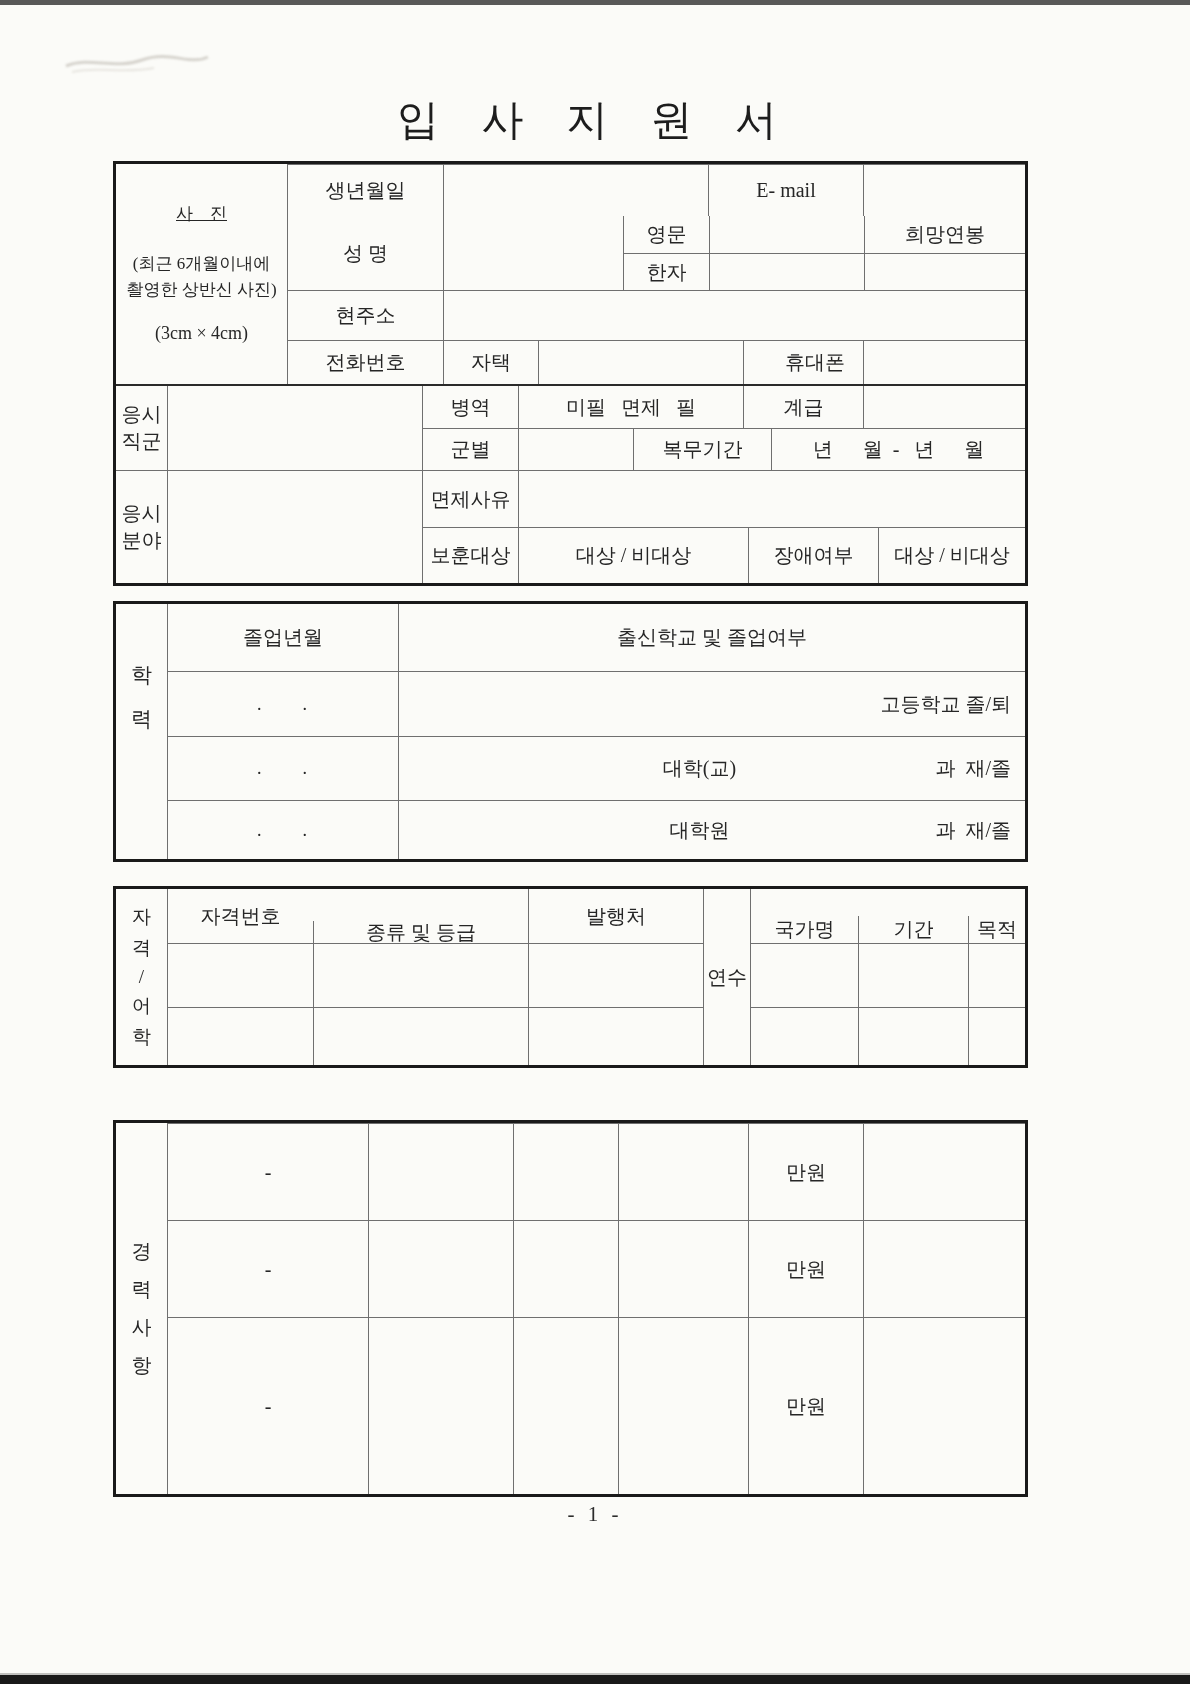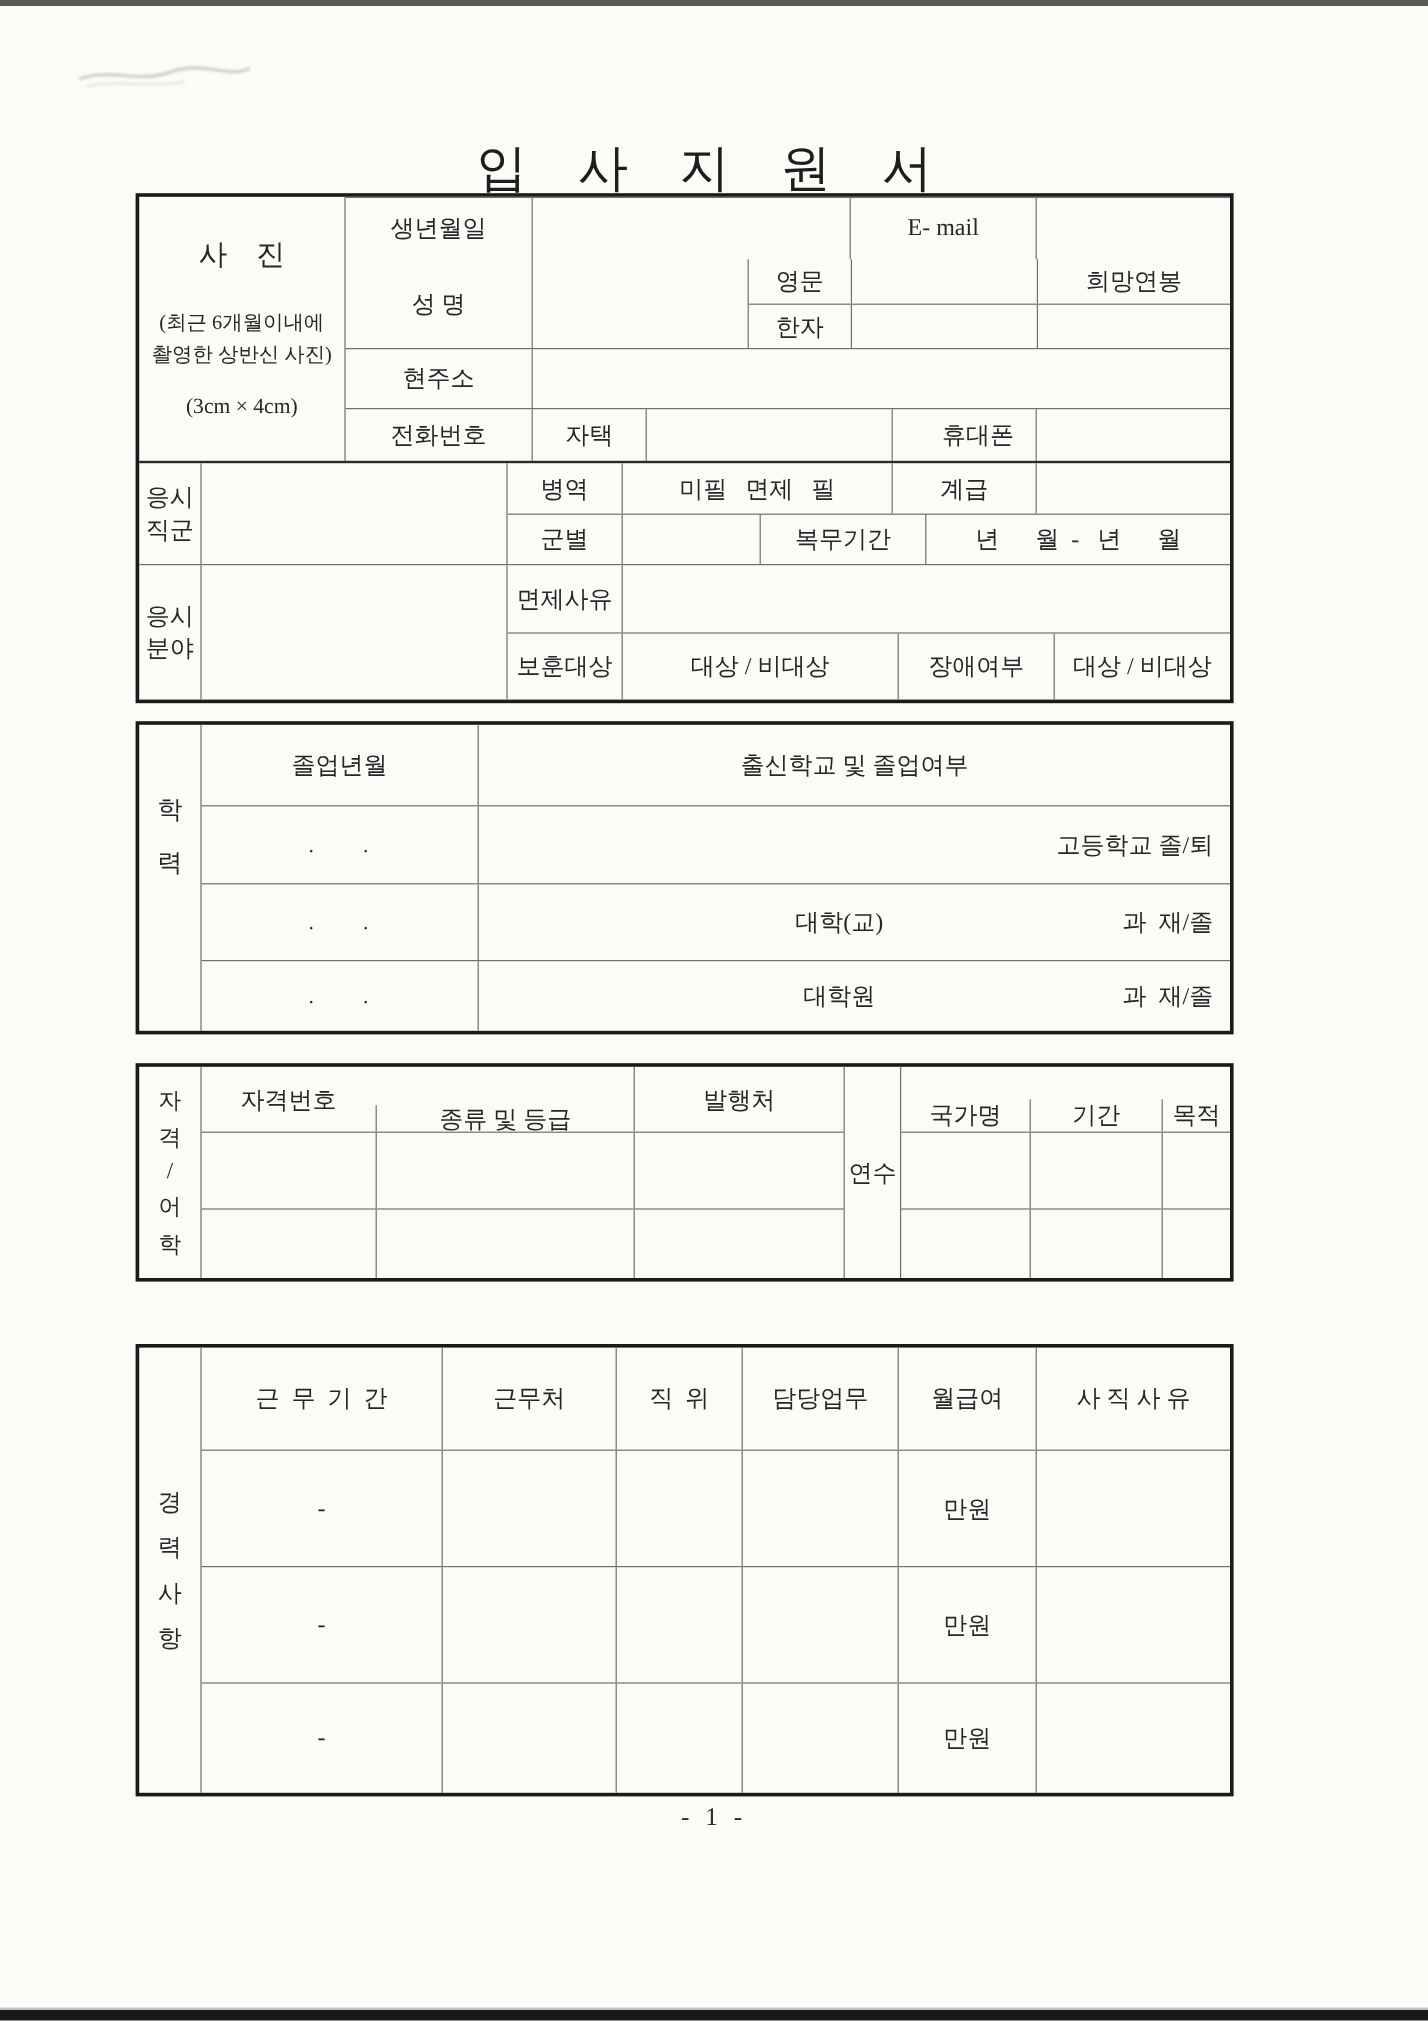--- a/index.html
+++ b/index.html
@@ -4,37 +4,37 @@
 <style>
   html,body{margin:0;padding:0;background:#e8e8e6;}
   .sheet{position:relative;width:1190px;height:1684px;margin:0 auto;background:#fbfbf8;
     font-family:"Liberation Serif","DejaVu Serif",serif;color:#262626;overflow:hidden;}
   *{box-sizing:border-box;}
   .scan-top{position:absolute;top:0;left:0;width:100%;height:5px;background:#3c3c3c;opacity:.85;}
   .scan-bottom{position:absolute;bottom:0;left:0;width:100%;height:9px;background:#191919;}
   .scan-bottom2{position:absolute;bottom:9px;left:0;width:100%;height:2px;background:#9a9a98;opacity:.6;}
   .smudge{position:absolute;left:62px;top:46px;opacity:.45;filter:blur(1px);}
   .title{position:absolute;top:92px;left:0;width:100%;text-align:center;
-    font-size:42px;letter-spacing:16px;color:#1d1d1d;white-space:pre;margin-top:20px;}
+    font-size:42px;letter-spacing:16px;color:#1d1d1d;white-space:pre;}
   .pagenum{position:absolute;top:1502px;left:0;width:100%;text-align:center;
     font-size:21px;letter-spacing:4px;color:#2c2c2c;}
 
   .tbl{position:absolute;border:3px solid #1a1a1a;display:flex;}
   .col{display:flex;flex-direction:column;}
   .row{display:flex;}
   .bt{border-top:1px solid #6f6f6f;}
   .bt2{border-top:2px solid #2a2a2a;}
   .bl{border-left:1px solid #6f6f6f;}
   .br{border-right:1px solid #6f6f6f;}
   .cell{display:flex;align-items:center;justify-content:center;font-size:20px;}
   .pre{white-space:pre;}
   .vlabel{display:flex;flex-direction:column;align-items:center;justify-content:center;font-size:20px;}
 
   .photo{display:flex;flex-direction:column;align-items:center;justify-content:center;font-size:17px;line-height:1.55;}
-  .photo .ph-title{font-size:24px;margin-bottom:24px;}
+  .photo .ph-title{font-size:17px;margin-bottom:24px;text-decoration:underline;}
   .photo .ph-size{margin-top:16px;font-size:18px;}
 
   .edu-content{position:relative;}
   .edu-school{position:absolute;left:48%;transform:translateX(-50%);font-size:20px;}
   .edu-status{position:absolute;right:14px;font-size:20px;white-space:pre;}
   .edu-dots{font-size:18px;letter-spacing:2px;}
 </style>
 </head>
 <body>
 
@@ -223,28 +223,20 @@
   </div>
 
   <div class="tbl" style="left:113px;top:1120px;width:915px;height:377px;">
     <div class="vlabel br" style="width:52px;gap:11px;">
       <span>경</span>
       <span>력</span>
       <span>사</span>
       <span>항</span>
     </div>
     <div class="col" style="flex:1;">
-      <div class="row" style="height:85px;">
-        <div class="cell pre" style="width:200px;">근  무  기  간</div>
-        <div class="cell bl" style="width:145px;">근무처</div>
-        <div class="cell bl pre" style="width:105px;">직  위</div>
-        <div class="cell bl" style="width:130px;">담당업무</div>
-        <div class="cell bl" style="width:115px;">월급여</div>
-        <div class="cell bl pre" style="flex:1;">사 직 사 유</div>
-      </div>
       <div class="row bt" style="height:97px;">
         <div class="cell" style="width:200px;">-</div>
         <div class="cell bl" style="width:145px;"></div>
         <div class="cell bl" style="width:105px;"></div>
         <div class="cell bl" style="width:130px;"></div>
         <div class="cell bl" style="width:115px;">만원</div>
         <div class="cell bl" style="flex:1;"></div>
       </div>
       <div class="row bt" style="height:97px;">
         <div class="cell" style="width:200px;">-</div>

